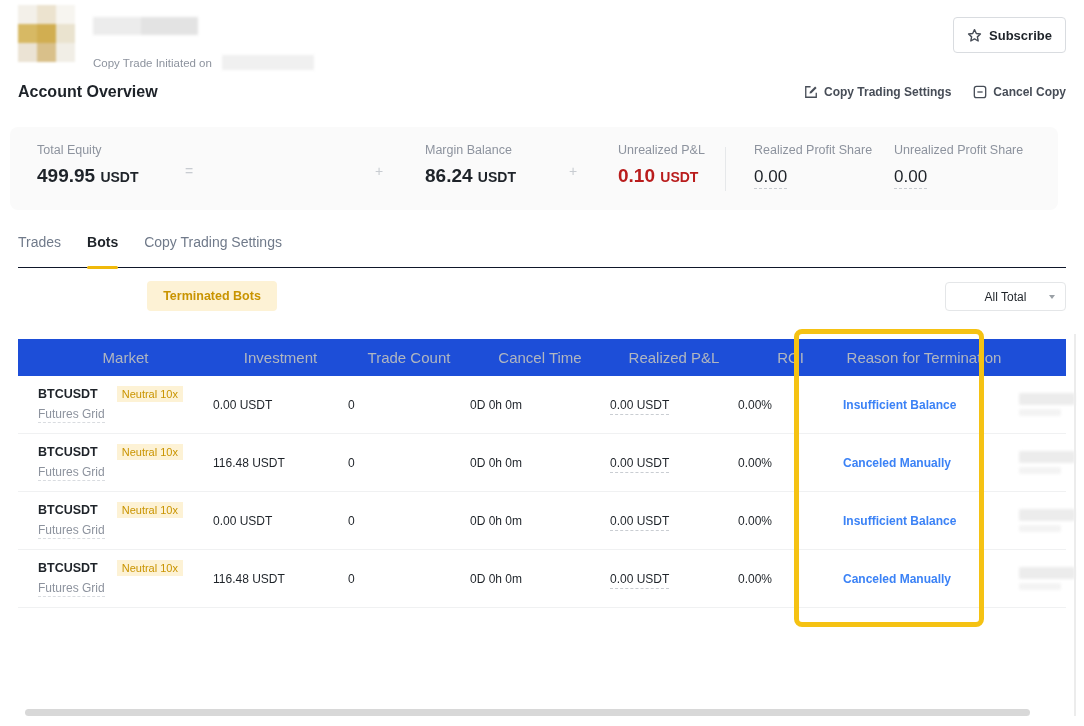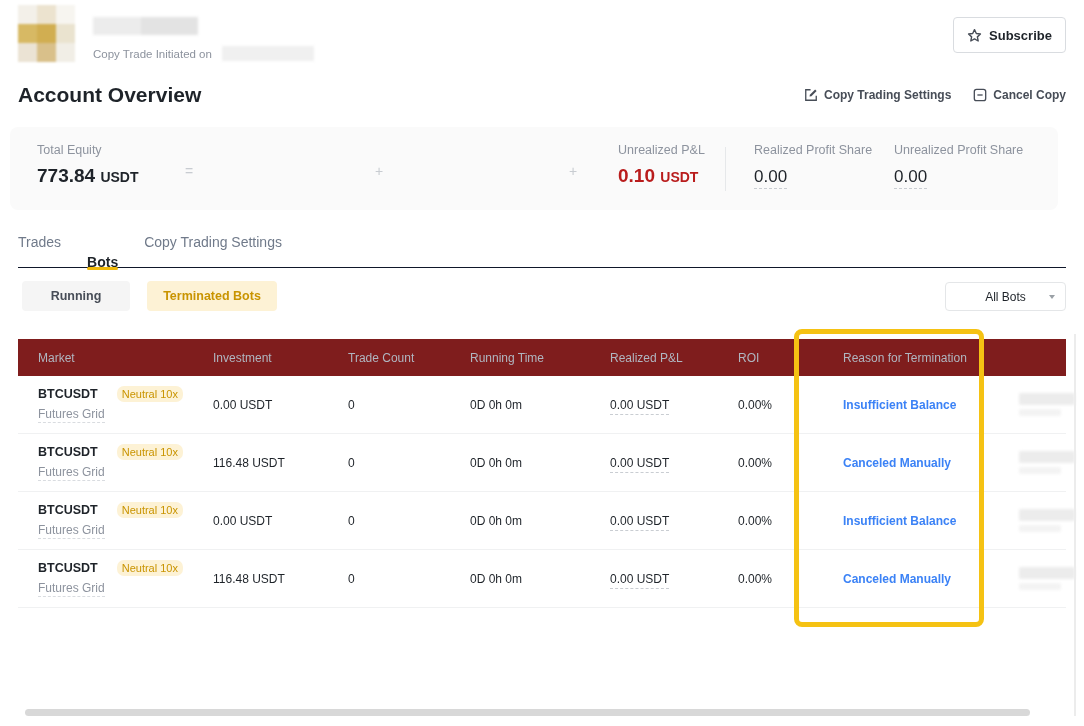--- a/index.html
+++ b/index.html
@@ -8,68 +8,68 @@
   .page { position:relative; width:1084px; height:726px; background:#fff; overflow:hidden; }
 
   
   .profile { position:absolute; left:18px; top:5px; display:flex; }
   .avatar { width:57px; height:57px; display:grid; grid-template-columns:repeat(3,1fr); grid-template-rows:repeat(3,1fr); filter:blur(1px); }
   .avatar div { width:100%; height:100%; }
   .profile-info { margin-left:18px; padding-top:12px; }
   .name-blur { display:flex; filter:blur(1.5px); }
   .name-blur .b1 { width:48px; height:18px; background:#ececec; }
   .name-blur .b2 { width:57px; height:18px; background:#e3e3e3; }
-  .initiated-row { margin-top:11px; display:flex; align-items:center; font-size:11.5px; color:#8d939e; }
+  .initiated-row { margin-top:20px; display:flex; align-items:center; font-size:11.5px; color:#8d939e; }
   .date-blur { margin-left:10px; width:92px; height:15px; background:#f0f0f0; filter:blur(1.5px); }
 
   .subscribe-btn { position:absolute; right:18px; top:17px; width:113px; height:36px; border:1px solid #d9dce0; border-radius:4px; background:#fff; display:flex; align-items:center; justify-content:center; gap:7px; font-size:13px; font-weight:700; color:#1e2329; cursor:pointer; }
   .subscribe-btn svg { display:block; }
 
   
   .title-row { position:absolute; left:18px; right:18px; top:83px; display:flex; justify-content:space-between; align-items:center; }
-  .page-title { font-size:21px; font-weight:700; color:#1e2329; }
+  .page-title { font-size:16px; font-weight:700; color:#1e2329; }
   .title-actions { display:flex; align-items:center; gap:22px; }
   .action-link { display:flex; align-items:center; gap:6px; font-size:12px; font-weight:700; color:#474d57; cursor:pointer; }
   .action-link svg { display:block; }
 
   
   .stats-panel { position:absolute; left:10px; top:127px; width:1048px; height:83px; background:#fafafa; border-radius:8px; }
   .stat { position:absolute; top:16px; }
   .stat .lbl { font-size:12.5px; color:#8d939e; white-space:nowrap; }
   .stat .val { margin-top:8px; font-size:19px; font-weight:700; color:#1e2329; white-space:nowrap; }
   .stat .val .unit { font-size:14px; }
   .stat .val.green { color:#b91c1c; }
   .stat .val-plain { margin-top:10px; font-size:17px; font-weight:400; color:#1e2329; }
   .dotted { border-bottom:1px dashed #c9cdd2; padding-bottom:2px; }
   .op { position:absolute; top:36px; font-size:14px; color:#c8ccd1; }
   .stat-divider { position:absolute; left:715px; top:20px; width:1px; height:44px; background:#e6e8ea; }
 
   
   .tabs { position:absolute; left:18px; right:18px; top:234px; height:34px; border-bottom:1px solid #0f172a; display:flex; gap:26px; }
   .tab { position:relative; font-size:14px; color:#707a8a; padding-bottom:14px; cursor:pointer; white-space:nowrap; }
-  .tab.active { color:#1e2329; font-weight:700;margin-top:20px; }
+  .tab.active { color:#1e2329; font-weight:700; }
   .tab.active .tab-underline { position:absolute; left:0; right:0; bottom:-2px; height:3px; background:#f0b90b; border-radius:2px; }
 
   
   .pills-row { position:absolute; left:18px; right:18px; top:281px; height:30px; }
   .pill { position:absolute; top:0; height:30px; display:flex; align-items:center; justify-content:center; border-radius:4px; font-size:12.5px; font-weight:700; cursor:pointer; }
   .pill-running { left:4px; width:108px; background:#f5f5f5; color:#474d57; }
   .pill-terminated { left:129px; width:130px; background:#fdf2d5; color:#c99400; }
   .bots-select { position:absolute; right:0; top:1px; width:121px; height:29px; border:1px solid #e4e6e8; border-radius:4px; background:#fff; display:flex; align-items:center; justify-content:center; font-size:12px; color:#1e2329; cursor:pointer; }
   .caret { position:absolute; right:10px; top:12px; width:0; height:0; border-left:3.5px solid transparent; border-right:3.5px solid transparent; border-top:4px solid #9aa0a6; }
 
   
   .tbl { position:absolute; left:18px; top:339px; width:1048px; }
   .tgrid { display:grid; grid-template-columns:195px 135px 122px 140px 128px 105px 162px 1fr; align-items:center; }
-  .thead { height:37px; background:#7f1d1d; color:#b0b6c0; font-size:12px; }
+  .thead { height:37px; background:#1d4ed8; color:#b0b6c0; font-size:15px;text-align:center; }
   .thead > div:first-child, .trow > div:first-child { padding-left:20px; }
   .trow { height:58px; border-bottom:1px solid #f0f1f2; font-size:12px; color:#1e2329; }
   .pair-line { display:flex; align-items:center; gap:19px; }
   .pair { font-weight:700; font-size:12.5px; color:#1e2329; }
-  .lev-badge { background:#fdf2d5; color:#c99400; font-size:11px; padding:2px 5px; border-radius:7px; white-space:nowrap; }
+  .lev-badge { background:#fdf2d5; color:#c99400; font-size:11px; padding:2px 5px; border-radius:0; white-space:nowrap; }
   .bot-type { margin-top:5px; font-size:12px; color:#8d939e; display:inline-block; border-bottom:1px dashed #d9dce0; padding-bottom:1px; }
   .reason-cell { font-weight:700; font-size:12px; color:#3b82f6; }
   .action-blur { padding-left:14px; }
   .action-blur .s1 { width:56px; height:12px; background:#ececec; border-radius:2px; filter:blur(1.5px); }
   .action-blur .s2 { width:42px; height:7px; background:#f3f3f3; border-radius:2px; margin-top:4px; filter:blur(1.5px); }
 
   
   .annotation-rect { position:absolute; left:794px; top:329px; width:190px; height:298px; border:5px solid #f5c213; border-radius:8px; pointer-events:none; }
   .h-scrollbar { position:absolute; left:25px; top:709px; width:1005px; height:7px; background:#d8d8d8; border-radius:4px; }
   .v-line { position:absolute; left:1074px; top:334px; width:2px; height:382px; background:#ececec; }
@@ -132,24 +132,28 @@
             </svg>
         </span>
         <span>Cancel Copy</span>
       </div>
     </div>
   </div>
 
   <div class="stats-panel">
     <div class="stat" style="left:27px">
       <div class="lbl">Total Equity</div>
-      <div class="val"><span>773.84</span> <span class="unit">USDT</span></div>
+      <div class="val"><span>499.95</span> <span class="unit">USDT</span></div>
     </div>
     <div class="op" style="left:175px">=</div>
     <div class="op" style="left:365px">+</div>
+    <div class="stat" style="left:415px">
+      <div class="lbl">Margin Balance</div>
+      <div class="val"><span>86.24</span> <span class="unit">USDT</span></div>
+    </div>
     <div class="op" style="left:559px">+</div>
     <div class="stat" style="left:608px">
       <div class="lbl">Unrealized P&amp;L</div>
       <div class="val green"><span>0.10</span> <span class="unit">USDT</span></div>
     </div>
     <div class="stat-divider"></div>
     <div class="stat" style="left:744px">
       <div class="lbl">Realized Profit Share</div>
       <div class="val-plain"><span class="dotted">0.00</span></div>
     </div>
@@ -159,34 +163,33 @@
     </div>
   </div>
 
   <div class="tabs">
     <div class="tab">Trades</div>
     <div class="tab active"><span>Bots</span><span class="tab-underline"></span></div>
     <div class="tab">Copy Trading Settings</div>
   </div>
 
   <div class="pills-row">
-    <div class="pill pill-running">Running</div>
     <div class="pill pill-terminated">Terminated Bots</div>
     <div class="bots-select">
-      <span>All Bots</span>
+      <span>All Total</span>
       <span class="caret"></span>
     </div>
   </div>
 
   <div class="tbl">
     <div class="tgrid thead">
       <div>Market</div>
       <div>Investment</div>
       <div>Trade Count</div>
-      <div>Running Time</div>
+      <div>Cancel Time</div>
       <div>Realized P&amp;L</div>
       <div>ROI</div>
       <div>Reason for Termination</div>
       <div></div>
     </div>
 
     <div class="tgrid trow">
       <div>
         <div class="pair-line">
             <span class="pair">BTCUSDT</span>

